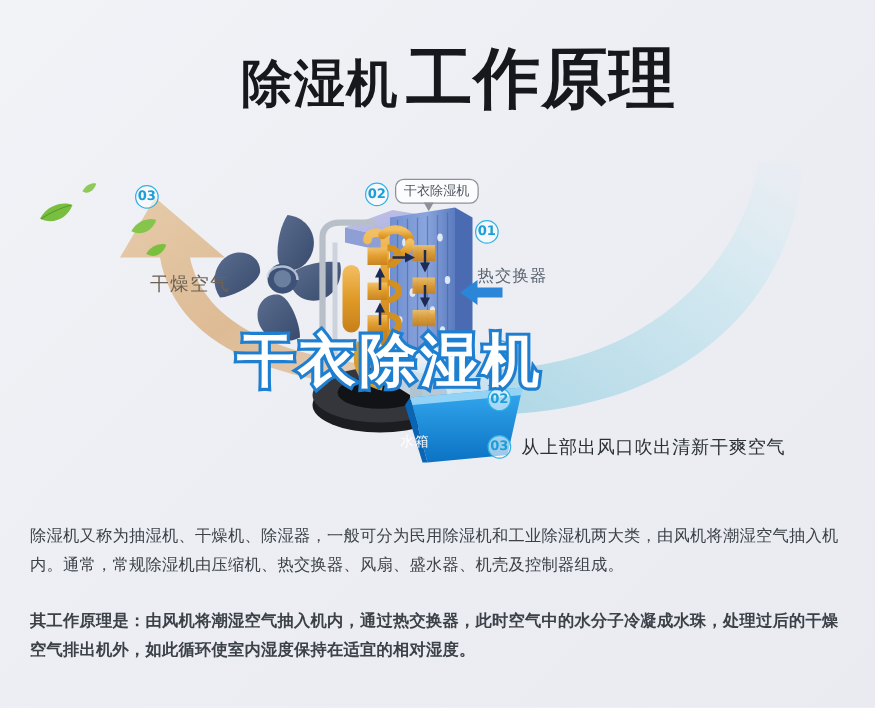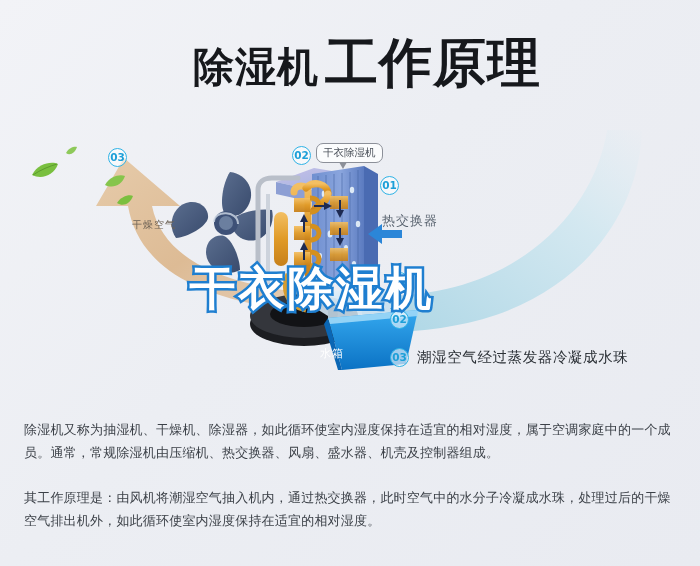--- a/index.html
+++ b/index.html
@@ -38,21 +38,21 @@
 
   
   .machine{position:absolute;left:242px;top:10px;width:190px;height:245px;}
 
   
   .lbl{position:absolute;white-space:nowrap;font-size:11.5px;}
   .badge{position:absolute;width:19px;height:19px;border-radius:50%;
          border:1.6px solid #2fb3e6;color:#1c9fd8;font-size:10.5px;
          font-weight:bold;line-height:16px;text-align:center;
          background:rgba(255,255,255,.55);box-sizing:border-box;}
-  .lbl-dry{left:132px;top:90px;color:#6d6255;font-size:10px;letter-spacing:1px;}
+  .lbl-dry{left:120px;top:90px;color:#6d6255;font-size:15px;letter-spacing:1px;}
   .badge-03{left:108px;top:20px;}
   .lbl-humid{left:382px;top:84px;color:#5a6470;font-size:13px;letter-spacing:1px;}
   .badge-01{left:380px;top:48px;}
   .badge-02{left:292px;top:18px;}
   .callout{position:absolute;left:316px;top:15px;padding:2px 6px;
            border:1.4px solid #8c9099;border-radius:7px;background:#fbfcfd;
            font-size:10.5px;color:#4d535c;white-space:nowrap;}
   .callout:after{content:"";position:absolute;left:22px;top:100%;
            width:0;height:0;border-left:4px solid transparent;
            border-right:4px solid transparent;border-top:7px solid #8c9099;}
@@ -74,21 +74,21 @@
   .watermark{position:absolute;left:0;top:258px;width:624px;text-align:center;
              font-size:46px;font-weight:bold;color:#ffffff;letter-spacing:3px;
              -webkit-text-stroke:5px #1f7fd0;paint-order:stroke fill;
              text-shadow:0 0 1px #1f7fd0;pointer-events:none;z-index:40;}
   .watermark span{}
 
   
   .para{position:absolute;left:24px;width:658px;font-size:13px;color:#3c4148;
         line-height:23px;letter-spacing:.2px;}
   .para.p1{top:418px;}
-  .para.p2{top:486px;}
+  .para.p2{top:486px;font-weight:bold;}
 </style>
 </head>
 <body>
 
 <div id="page">
 
   <div class="title-wrap">
     <span class="t-a">除湿机</span><span class="t-b">工作原理</span>
   </div>
 
@@ -268,24 +268,24 @@
 
   <div class="steps">
     <div class="step">
       <div class="num">01</div>
     </div>
     <div class="step">
       <div class="num">02</div>
     </div>
     <div class="step">
       <div class="num">03</div>
-      <div class="txt">潮湿空气经过蒸发器冷凝成水珠</div>
+      <div class="txt">从上部出风口吹出清新干爽空气</div>
     </div>
   </div>
 
   <div class="watermark">
     <span>干衣除湿机</span>
   </div>
 
-  <div class="para p1">除湿机又称为抽湿机、干燥机、除湿器，如此循环使室内湿度保持在适宜的相对湿度，属于空调家庭中的一个成员。通常，常规除湿机由压缩机、热交换器、风扇、盛水器、机壳及控制器组成。</div>
+  <div class="para p1">除湿机又称为抽湿机、干燥机、除湿器，一般可分为民用除湿机和工业除湿机两大类，由风机将潮湿空气抽入机内。通常，常规除湿机由压缩机、热交换器、风扇、盛水器、机壳及控制器组成。</div>
   <div class="para p2">其工作原理是：由风机将潮湿空气抽入机内，通过热交换器，此时空气中的水分子冷凝成水珠，处理过后的干燥空气排出机外，如此循环使室内湿度保持在适宜的相对湿度。</div>
 
 </div>
 
 </body></html>

